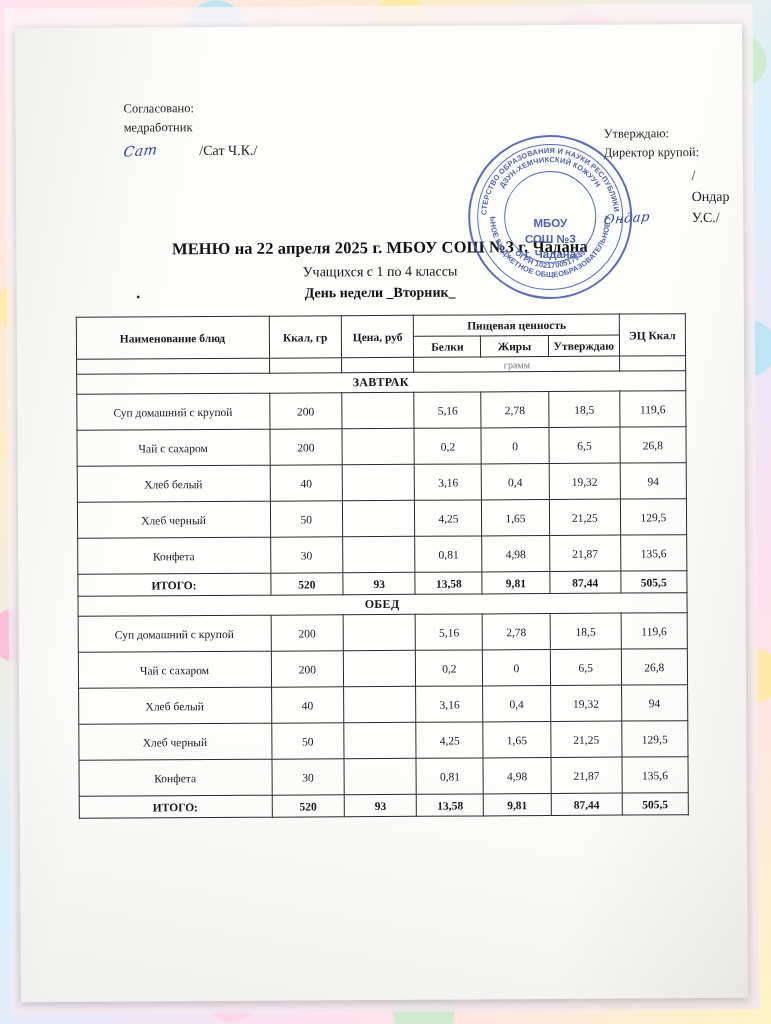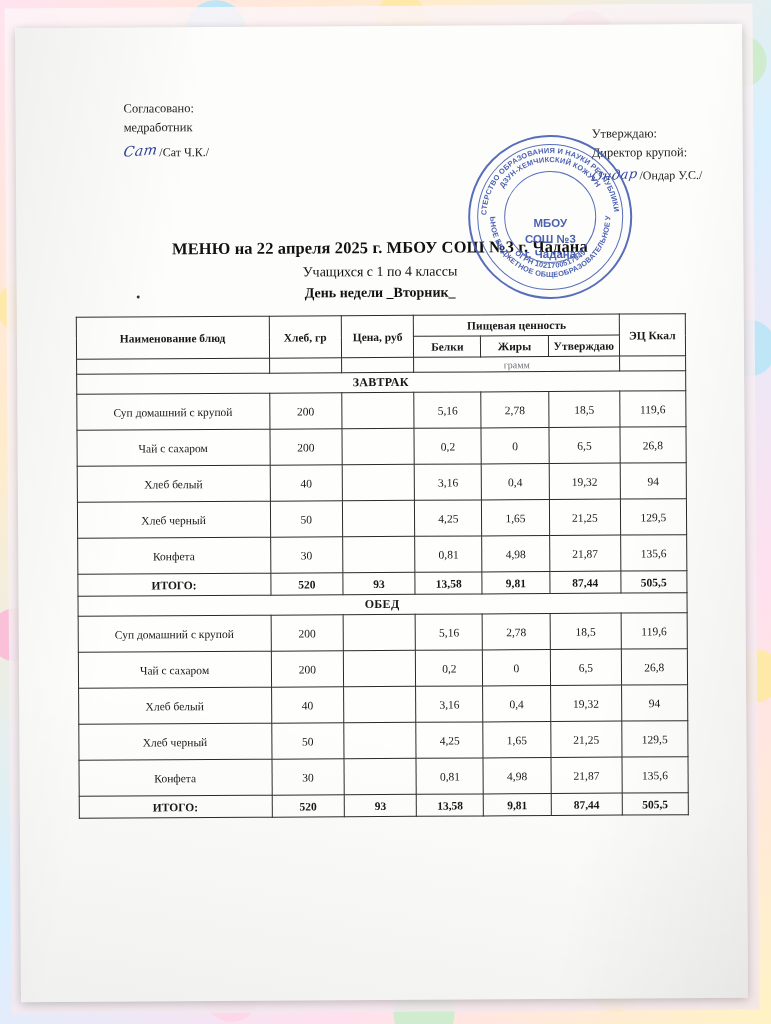--- a/index.html
+++ b/index.html
@@ -91,40 +91,40 @@
     color: #1d1d1d;
   }
   .hdr-left {
     position: absolute;
     left: 78px;
     top: 14px;
     line-height: 1.5;
   }
   .hdr-right {
     position: absolute;
-    left: 546px;
+    left: 558px;
     top: 42px;
     line-height: 1.5;
   }
   .sig-line {
     display: flex;
     align-items: flex-end;
     gap: 2px;
     margin-top: 3px;
   }
   .sig {
     font-family: "DejaVu Serif", serif;
     font-style: italic;
     font-size: 14px;
     color: #2b3f94;
     transform: skewX(-12deg) rotate(-4deg);
     letter-spacing: .4px;
   }
   .sig.small { font-size: 13px; }
-  .sig-name { font-size: 12px; }
+  .sig-name { font-size: 14px; margin-left: 40px; }
 
   
   .stamp {
     position: absolute;
     left: 422px;
     top: 52px;
     width: 160px;
     height: 160px;
     border-radius: 50%;
     border: 2px solid #4a62b6;
@@ -317,21 +317,21 @@
       <div class="title-sub">Учащихся с 1 по 4 классы</div>
       <div class="title-day">День недели _Вторник_</div>
     </div>
 
     <div class="dot-mark"></div>
 
     <table class="menu">
       <thead>
         <tr>
           <th class="th-name th-tall" rowspan="2">Наименование блюд</th>
-          <th class="th-out th-tall" rowspan="2">Хлеб, гр</th>
+          <th class="th-out th-tall" rowspan="2">Ккал, гр</th>
           <th class="th-price th-tall" rowspan="2">Цена, руб</th>
           <th colspan="3">Пищевая ценность</th>
           <th class="th-kcal th-tall" rowspan="2">ЭЦ Ккал</th>
         </tr>
         <tr>
           <th class="th-col">Белки</th>
           <th class="th-col">Жиры</th>
           <th class="th-col">Утверждаю</th>
         </tr>
         <tr class="gram-row">

